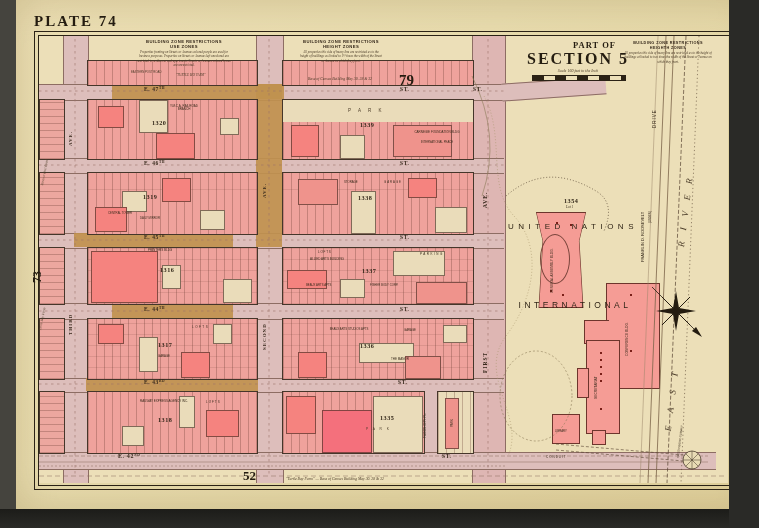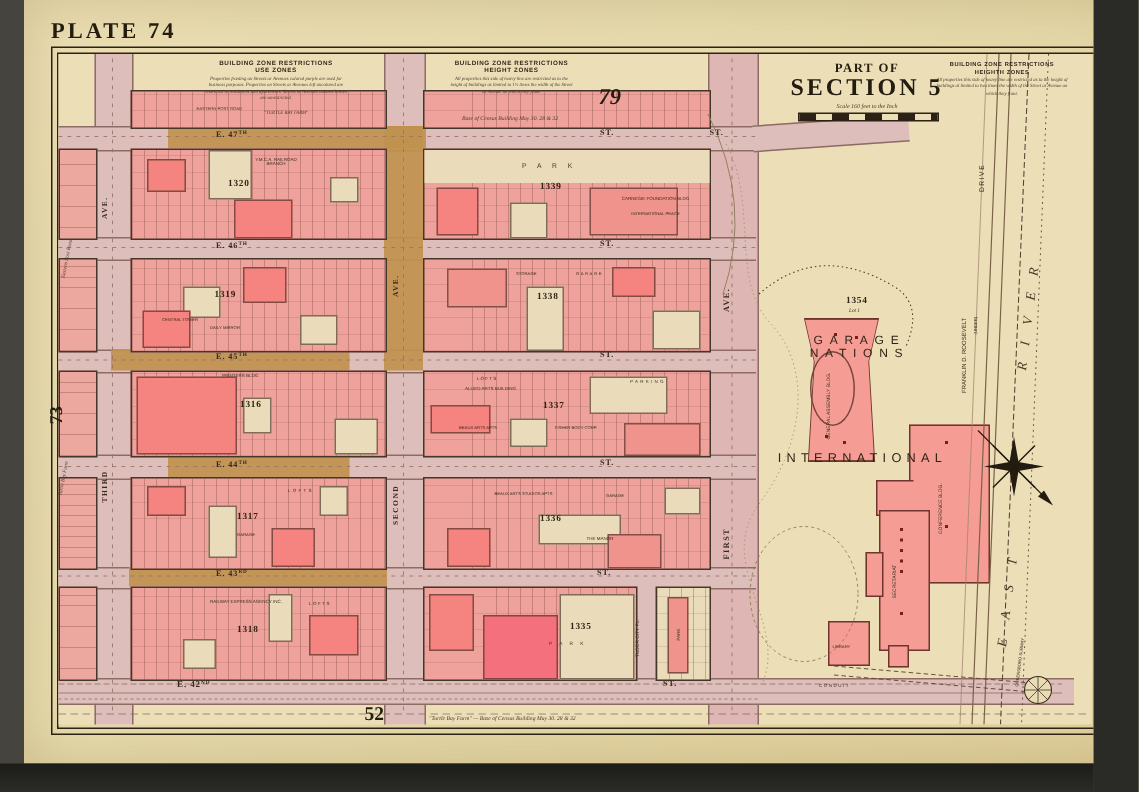--- a/index.html
+++ b/index.html
@@ -288,21 +288,21 @@
   <div class="lbl tiny" style="left:391px;top:358px;">THE MANOR</div>
   <div class="lbl snum" style="left:158px;top:416px;">1318</div>
   <div class="lbl tiny ctr" style="left:138px;top:400px;width:52px;">RAILWAY EXPRESS AGENCY INC.</div>
   <div class="lbl tiny" style="left:206px;top:401px;letter-spacing:1px;">LOFTS</div>
   <div class="lbl snum" style="left:380px;top:414px;">1335</div>
   <div class="lbl" style="left:366px;top:428px;font-size:3.2px;letter-spacing:2px;color:#4a3b28;">P A R K</div>
   <div class="lbl vtext" style="left:451px;top:408px;height:30px;font-size:3px;color:#4a3b28;">PARK</div>
 
   <div class="lbl snum" style="left:564px;top:197px;">1354</div>
   <div class="lbl it serif" style="left:566px;top:205px;font-size:3.5px;">Lot 1</div>
-  <div class="lbl ctr" style="left:506px;top:222px;width:134px;font-size:8px;letter-spacing:4.5px;color:#2f2416;">GARAGE NATIONS</div>
+  <div class="lbl ctr" style="left:506px;top:222px;width:134px;font-size:8px;letter-spacing:4.5px;color:#2f2416;">UNITED NATIONS</div>
   <div class="lbl ctr" style="left:508px;top:301px;width:134px;font-size:8.5px;letter-spacing:3.5px;color:#2f2416;">INTERNATIONAL</div>
   <div class="lbl vtext" style="left:551px;top:238px;height:66px;font-size:3.3px;color:#3a2c1d;">GENERAL ASSEMBLY BLDG.</div>
   <div class="lbl vtext" style="left:626px;top:303px;height:72px;font-size:3.3px;color:#3a2c1d;">CONFERENCE BLDG.</div>
   <div class="lbl vtext" style="left:595px;top:356px;height:64px;font-size:3.3px;color:#3a2c1d;">SECRETARIAT</div>
   <div class="lbl" style="left:555px;top:430px;font-size:2.8px;color:#3a2c1d;">LIBRARY</div>
 
   <div class="lbl vtext" style="left:652px;top:104px;height:30px;font-size:4.5px;letter-spacing:1px;color:#35281a;">DRIVE</div>
   <div class="lbl vtext" style="left:641px;top:186px;height:102px;font-size:4px;color:#35281a;">FRANKLIN D. ROOSEVELT</div>
   <div class="lbl vtext" style="left:649px;top:200px;height:34px;font-size:2.8px;color:#35281a;">(UNDER)</div>
   <div class="lbl it serif" style="left:636px;top:390px;font-size:9px;letter-spacing:13px;color:#4a3b28;transform:rotate(-83deg);">EAST</div>
@@ -318,24 +318,24 @@
   <div class="lbl it serif" style="left:176px;top:74px;font-size:3.2px;color:#4a3b28;">"TURTLE BAY FARM"</div>
   <div class="lbl note-title" style="left:298px;top:39px;width:86px;">
     <span>BUILDING ZONE RESTRICTIONS</span><br><span>HEIGHT ZONES</span>
   </div>
   <div class="lbl note-body" style="left:300px;top:50px;width:82px;">All properties this side of heavy line are restricted as to the height of buildings as limited to 1½ times the width of the Street or Avenue on which they front.</div>
   <div class="lbl note-title" style="left:622px;top:41px;width:92px;font-size:3.8px;">
     <span>BUILDING ZONE RESTRICTIONS</span><br><span>HEIGHTH ZONES</span>
   </div>
   <div class="lbl note-body" style="left:624px;top:51px;width:88px;">All properties this side of heavy line are restricted as to the height of buildings at limited to two times the width of the Street or Avenue on which they front.</div>
 
-  <div class="lbl serif b" style="left:399px;top:57px;font-size:15px;color:#241c10;font-style:italic;">79</div>
+  <div class="lbl serif b" style="left:399px;top:72px;font-size:15px;color:#241c10;">79</div>
   <div class="lbl it serif" style="left:308px;top:77px;font-size:3.8px;color:#4a3b28;">Base of Census Building   May 30. 28 &amp; 32</div>
 
-  <div class="lbl serif b ctr" style="left:540px;top:41px;width:76px;font-size:8.5px;letter-spacing:1px;color:#241c10;">PART OF</div>
+  <div class="lbl serif b ctr" style="left:540px;top:41px;width:76px;font-size:8.5px;letter-spacing:1px;color:#241c10;text-align:right;">PART OF</div>
   <div class="lbl serif b ctr" style="left:524px;top:50px;width:108px;font-size:16px;letter-spacing:2px;color:#241c10;">SECTION 5</div>
   <div class="lbl it serif ctr" style="left:538px;top:69px;width:80px;font-size:4px;color:#4a3b28;">Scale 160 feet to the Inch</div>
   <div class="scalebar"></div>
 
   <div class="lbl serif b" style="left:243px;top:469px;font-size:13px;color:#241c10;">52</div>
   <div class="lbl it serif" style="left:286px;top:477px;font-size:3.8px;color:#4a3b28;">"Turtle Bay Farm"  —  Base of Census Building   May 30. 28 &amp; 32</div>
   <div class="lbl serif b" style="left:32px;top:270px;font-size:12px;color:#241c10;transform:rotate(-90deg);">73</div>
   <div class="lbl it serif" style="left:40px;top:185px;font-size:3.5px;color:#55452f;transform:rotate(-79deg);transform-origin:left top;">Eastern Post Road</div>
   <div class="lbl it serif" style="left:38px;top:330px;font-size:3.5px;color:#55452f;transform:rotate(-79deg);transform-origin:left top;">Turtle Bay Farm</div>
 

